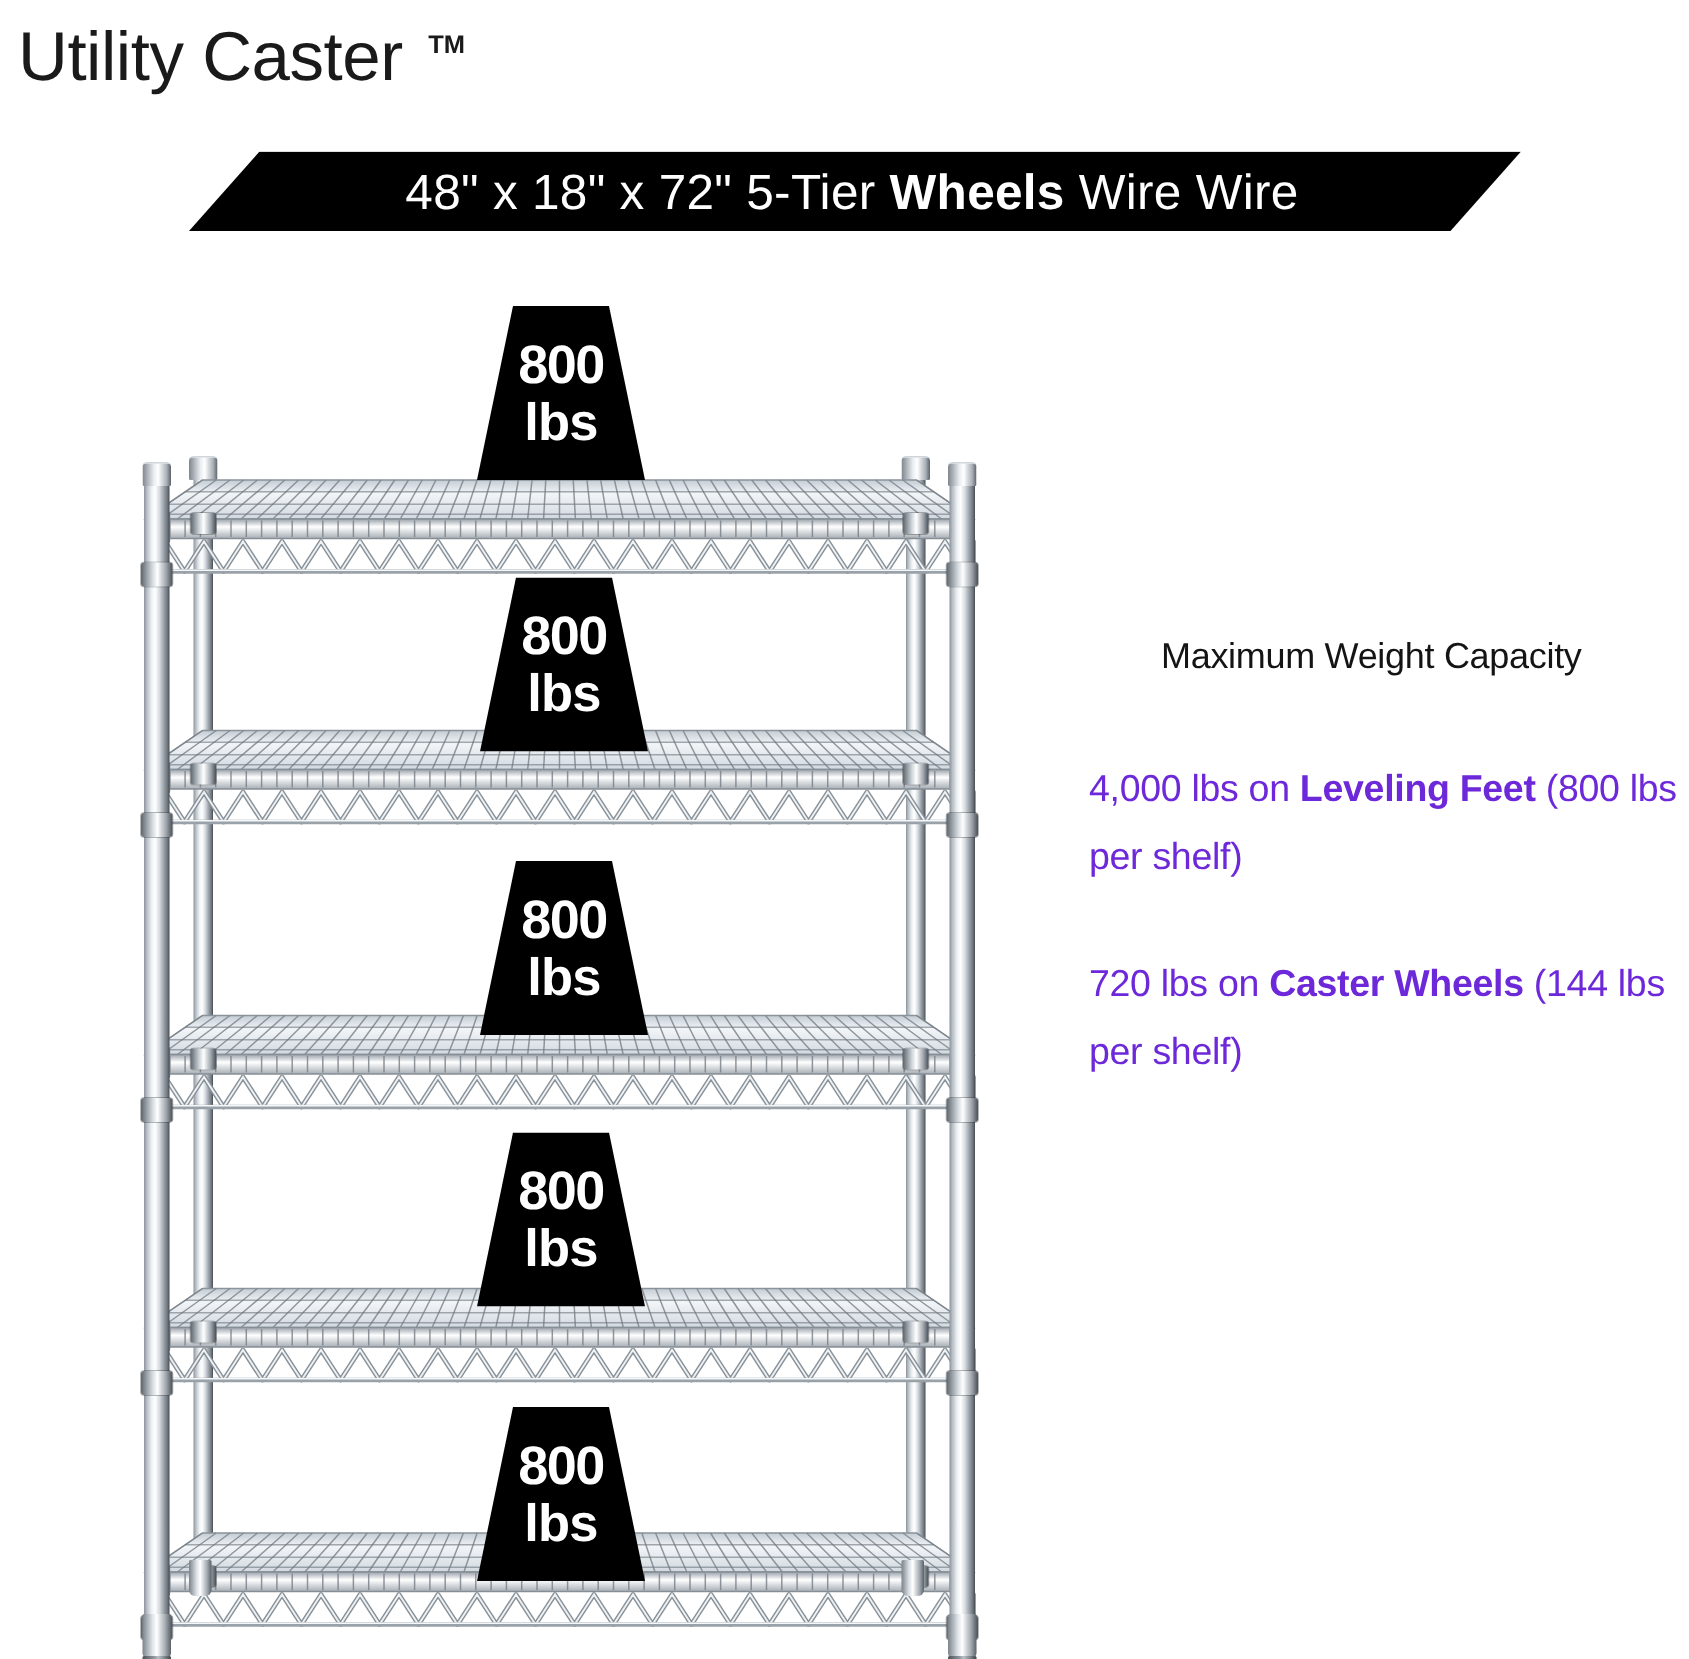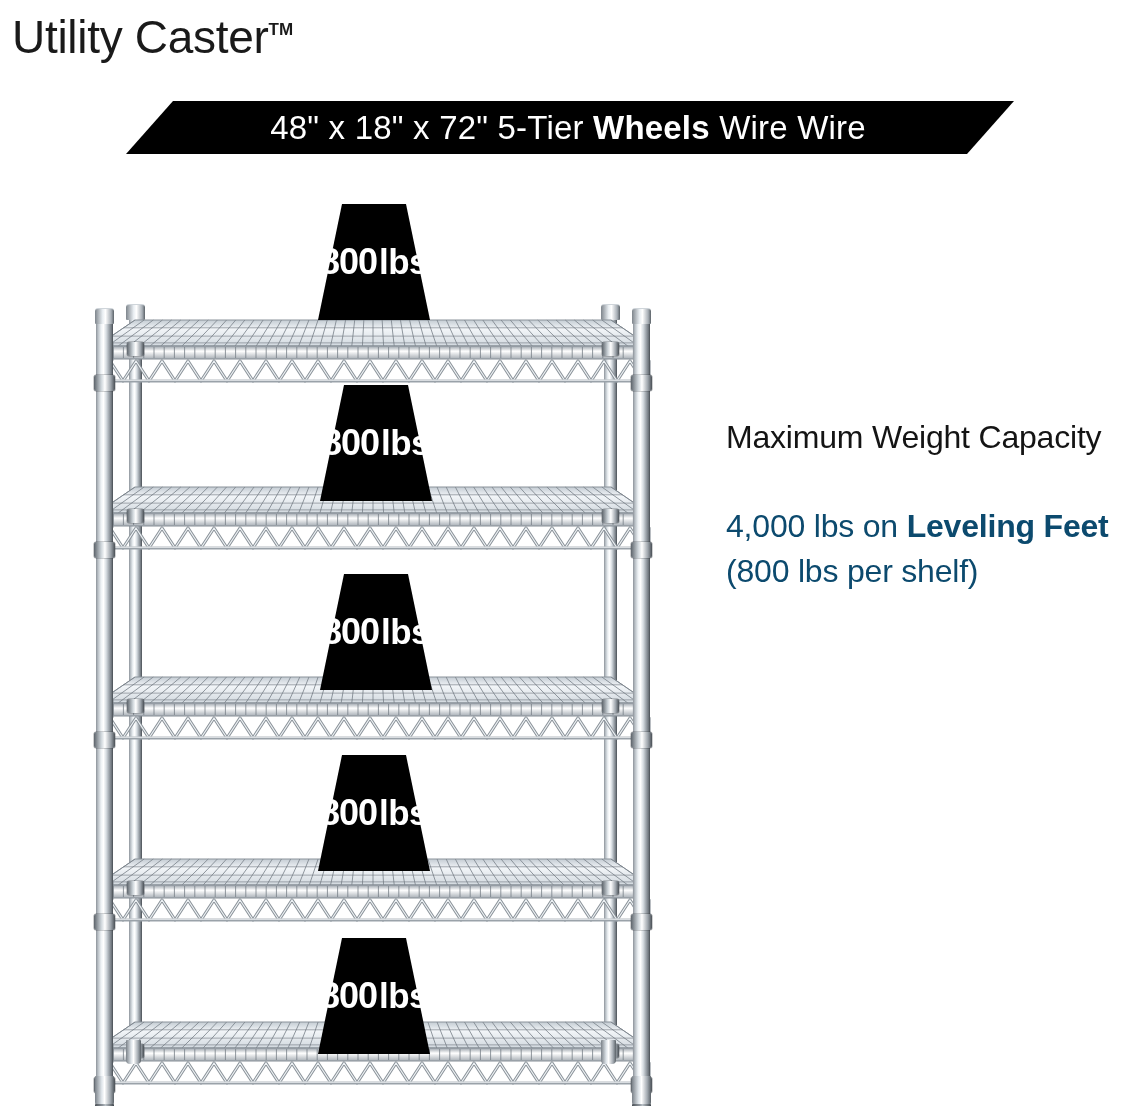--- a/index.html
+++ b/index.html
@@ -13,46 +13,46 @@
 
   
   #brand {
     position: absolute; left: 12px; top: 2px;
     font-size: 46px; font-weight: 400; color: #1a1a1a;
     letter-spacing: -0.3px; line-height: 56px;
     white-space: nowrap;
   }
   #brand .tm {
     font-size: 17px; vertical-align: 18px; letter-spacing: 0;
-    font-weight: 600; margin-left: 0;
+    font-weight: 600; margin-left: 17px;
   }
 
   
   #banner {
     position: absolute; left: 126px; top: 101px;
     width: 888px; height: 53px;
     background: #000000;
     clip-path: polygon(47px 0, 888px 0, 841px 53px, 0 53px);
     display: flex; align-items: center; justify-content: center;
   }
   #banner-text {
     color: #ffffff; font-size: 33px; font-weight: 400;
     letter-spacing: 0.2px; white-space: nowrap;
     transform: translateX(-2px);
   }
   #banner-text b { font-weight: 700; }
 
   
   #copy { position: absolute; left: 726px; top: 415px; width: 392px; }
   .copy-head {
-    font-size: 32px; font-weight: 400; color: #141414;
-    line-height: 45px; letter-spacing: -0.2px;
+    font-size: 24px; font-weight: 400; color: #141414;
+    line-height: 45px; letter-spacing: -0.2px; margin-left: 48px;
   }
   .copy-para {
-    font-size: 32px; font-weight: 400; color: #0c4a6e;
+    font-size: 25px; font-weight: 400; color: #6d28d9;
     line-height: 45px; letter-spacing: -0.2px;
   }
   .copy-para b { font-weight: 700; }
   #para1 { margin-top: 44px; }
   #para2 { margin-top: 40px; }
 
   
   #rack { position: absolute; left: 88px; top: 300px; width: 570px; height: 806px; }
 
   
@@ -85,21 +85,21 @@
 
   
   .shelf { position: absolute; }
   .shelf svg { display: block; }
 
   
   .tag { position: absolute; }
   .tag svg { display: block; position: absolute; left: 0; top: 0; }
   .tag-label {
     position: absolute; left: 0; right: 0; top: 0; bottom: 0;
-    display: flex; align-items: center;
+    display: flex; flex-direction: column; align-items: center;
     justify-content: center; gap: 2px;
     color: #ffffff; font-weight: 700; line-height: 1.02;
     pointer-events: none;
   }
   .tag-num { font-size: 36px; letter-spacing: -1px; }
   .tag-unit { font-size: 35px; letter-spacing: -0.5px; }
 </style>
 </head>
 <body>
 
@@ -107,20 +107,21 @@
 
   <div id="brand"><span>Utility Caster</span><span class="tm">TM</span></div>
 
   <div id="banner">
     <div id="banner-text"><span>48" x 18" x 72" 5-Tier </span><b>Wheels</b><span> Wire Wire</span></div>
   </div>
 
   <div id="copy">
     <div class="copy-head">Maximum Weight Capacity</div>
     <div class="copy-para" id="para1"><span>4,000 lbs on </span><b>Leveling Feet</b><span> (800 lbs per shelf)</span></div>
+    <div class="copy-para" id="para2"><span>720 lbs on </span><b>Caster Wheels</b><span> (144 lbs per shelf)</span></div>
   </div>
 
   <div id="rack">
       <div class="post rear" style="left:41px; top:10px; height:736px;"></div>
       <div class="post-cap" style="left:38px; top:4px;"></div>
       <div class="post rear" style="left:516px; top:10px; height:736px;"></div>
       <div class="post-cap" style="left:513px; top:4px;"></div>
       <div class="shelf" style="left:3px; top:18px; width:564px; height:67px;">
         <svg width="564" height="67" viewBox="0 0 564 67">
           <defs>

